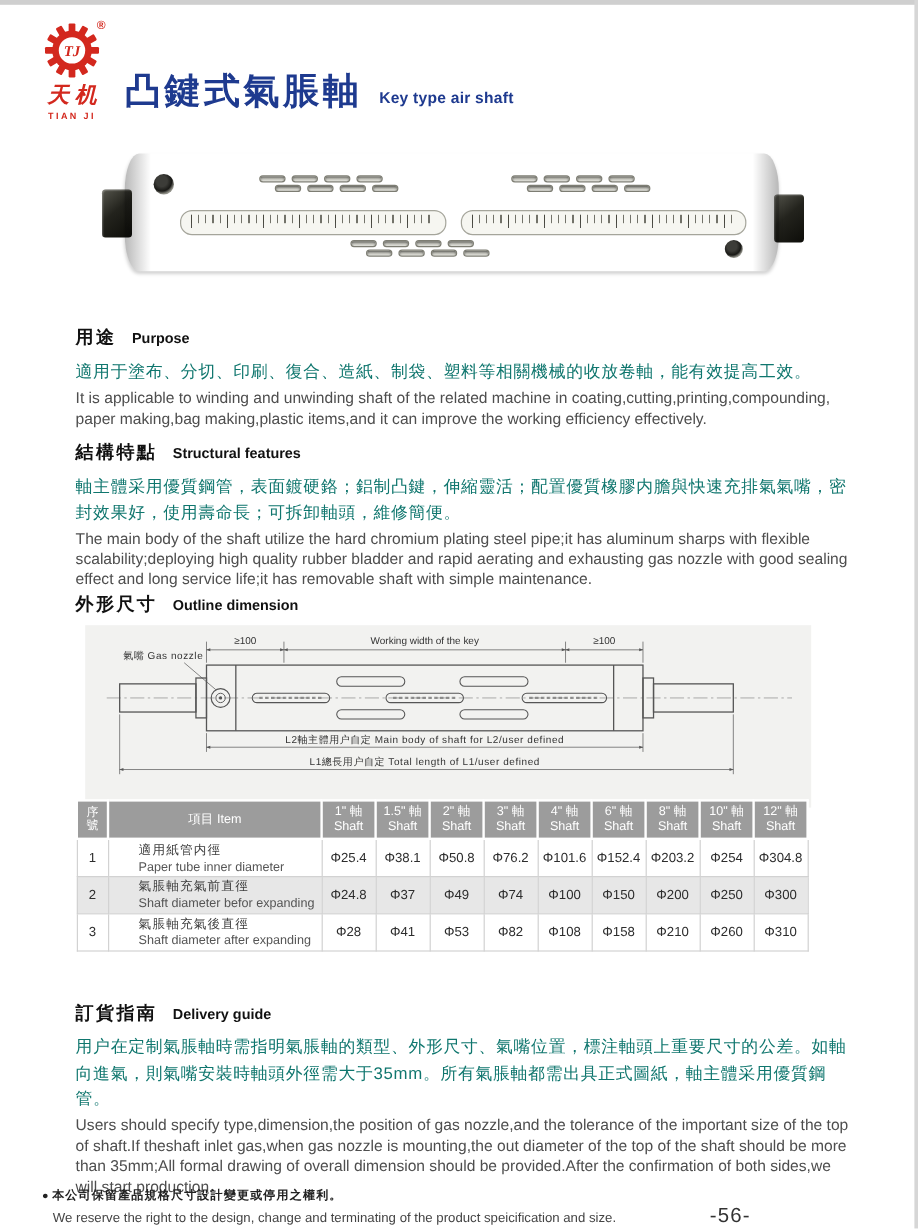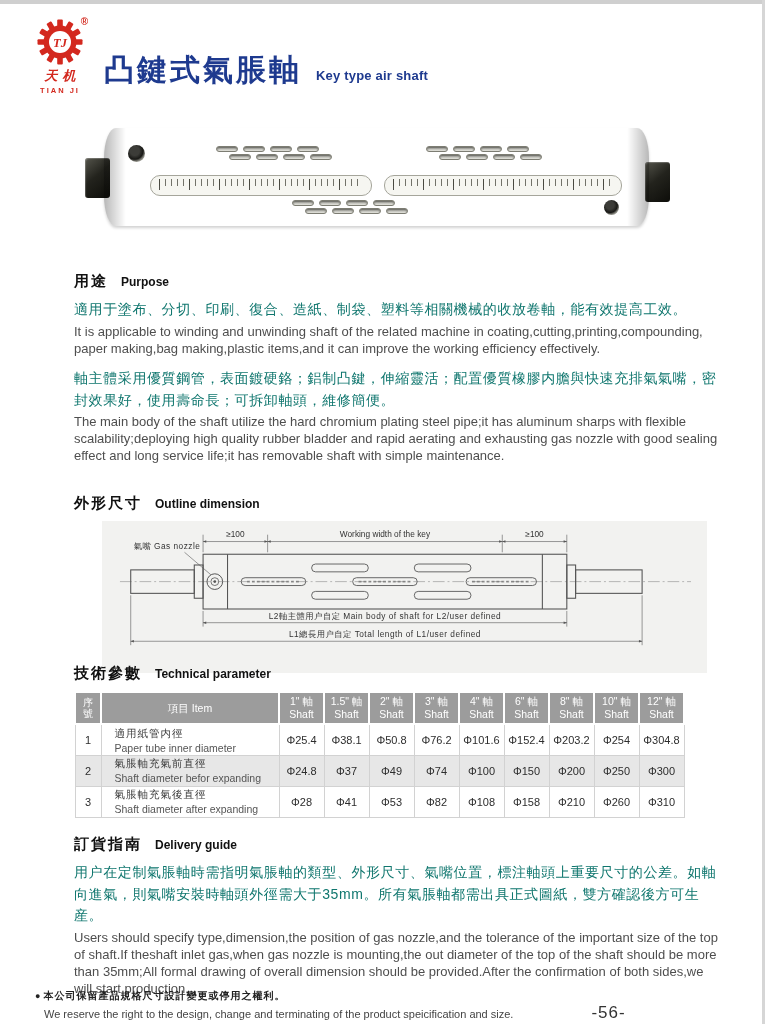--- a/index.html
+++ b/index.html
@@ -5,21 +5,21 @@
   * { margin:0; padding:0; box-sizing:border-box; }
   html,body { width:765px; height:1024px; background:#fff; font-family:"Liberation Sans","DejaVu Sans",sans-serif; color:#222; }
   .page { position:relative; width:765px; height:1024px; background:#fff; overflow:hidden; }
   .edge-top { position:absolute; top:0; left:0; right:0; height:4px; background:#cfcfcf; }
   .edge-right { position:absolute; top:0; right:0; bottom:0; width:3px; background:#d6d6d6; }
 
   
   .header { position:absolute; top:18px; left:28px; display:flex; align-items:flex-end; }
   .logo { width:64px; display:flex; flex-direction:column; align-items:center; position:relative; }
   .logo .reg { position:absolute; top:-2px; right:4px; color:#d3281e; font-size:10px; font-weight:bold; }
-  .logo-cn { color:#d3281e; font-family:"DejaVu Serif","Liberation Serif",serif; font-style:italic; font-weight:bold; font-size:13px; letter-spacing:5px; margin-top:1px; padding-left:5px;text-align:right;}
+  .logo-cn { color:#d3281e; font-family:"DejaVu Serif","Liberation Serif",serif; font-style:italic; font-weight:bold; font-size:18px; letter-spacing:5px; margin-top:1px; padding-left:5px;text-align:right;}
   .logo-en { color:#d3281e; font-size:7.5px; font-weight:bold; letter-spacing:2px; margin-top:1px; }
   .titles { display:flex; align-items:baseline; margin-left:12px; padding-bottom:4px; }
   .title-cn { color:#1e3a8f; font-size:30px; font-weight:bold; letter-spacing:3px; }
   .title-en { color:#1e3a8f; font-size:13px; font-weight:bold; margin-left:14px; letter-spacing:0.2px; }
 
   
   .photo { position:absolute; top:116px; left:60px; width:650px; height:122px; }
   .cap { position:absolute; width:25px; height:40px; top:42px; background:linear-gradient(140deg,#55554c 0%,#23231d 45%,#0d0d09 100%); border-radius:3px; box-shadow:inset 1px 1px 1px rgba(255,255,255,.25); }
   .cap-left { left:25px; }
   .cap-right { left:585px; top:46px; }
@@ -38,49 +38,49 @@
     background-size:100% 55%,100% 85%; background-repeat:no-repeat; background-position:top,top; }
   .slot-group { position:absolute; width:116px; height:16px; }
   .slot-row { position:absolute; display:flex; gap:5px; }
   .slot-row.r2 { top:8px; left:13px; }
   .slot { width:22px; height:6px; border:1px solid #7d7d73; border-radius:3px; background:linear-gradient(#9f9f97,#e9e9e2); box-shadow:inset 0 1px 2px rgba(0,0,0,.4),0 1px 0 rgba(255,255,255,.7); }
   .sg-tl { left:112px; top:18px; }
   .sg-tr { left:322px; top:18px; }
   .sg-b  { left:188px; top:72px; }
 
   
-  .section { position:absolute; left:74px; width:650px; }
+  .section { position:absolute; left:63px; width:650px; }
   .sec-head { display:flex; align-items:baseline; margin-bottom:8px; }
   .sec-head .cn { font-size:15px; font-weight:bold; color:#111; letter-spacing:2px; }
   .sec-head .en { font-size:12px; font-weight:bold; color:#111; margin-left:13px; }
   .cn-text { font-size:14px; color:#0f766e; line-height:1.55; letter-spacing:0.6px; }
   .en-text { font-size:13px; color:#4e4e4e; line-height:1.3; margin-top:3px; }
 
   .sec-purpose { top:272px; }
   .sec-features { top:368px; }
   .sec-outline { top:494px; }
   .sec-params { top:664px; }
   .sec-delivery { top:835px; }
 
   
-  .drawing-panel { margin-top:2px; margin-left:28px; width:605px; height:152px; background:#f2f2f0; }
+  .drawing-panel { margin-top:2px; margin-left:8px; width:605px; height:152px; background:#f2f2f0; }
   .drawing-panel svg { display:block; }
   .dim-text { font-size:8.5px; fill:#333; }
   .dim-text-cjk { font-size:8.5px; fill:#333; letter-spacing:0.5px; }
 
   
   table.params { border-collapse:collapse; table-layout:fixed; width:609px; margin-top:2px; }
   table.params col.c-idx { width:26px; }
   table.params col.c-item { width:178px; }
   table.params col.c-size { width:45px; }
   table.params th { background:#9c9c9c; color:#fff; font-weight:normal; font-size:10.5px; line-height:1.25; border:2px solid #fff; height:32px; padding:2px 0; }
   table.params th.idx { font-size:10px; line-height:1.15; padding:0 4px; }
   table.params td { border:1px solid #d2d2d2; height:31px; font-size:11px; color:#2d2d2d; text-align:center; background:#fff; }
   table.params tr.alt td { background:#e7e7e7; }
-  table.params td.item { text-align:left; padding-left:13px; }
+  table.params td.item { text-align:left; padding-left:25px; }
   table.params td.item .i-cn { font-size:10.5px; color:#3c3c3c; letter-spacing:1px; }
   table.params td.item .i-en { font-size:10.5px; color:#555; margin-top:1px; }
 
   
   .footer { position:absolute; top:989px; left:35px; width:700px; }
   .foot-cn { font-size:10px; font-weight:bold; color:#222; letter-spacing:1px; }
   .foot-cn .bullet { margin-right:2px; font-size:9px; }
   .foot-row { display:flex; align-items:baseline; }
   .foot-en { font-size:11px; color:#444; margin-left:9px; margin-top:1px; }
   .page-num { font-size:17px; color:#333; margin-left:78px; letter-spacing:1px; }
@@ -186,20 +186,24 @@
   <div class="section sec-purpose">
     <div class="sec-head">
       <span class="cn">用途</span>
       <span class="en">Purpose</span>
     </div>
     <div class="cn-text">適用于塗布、分切、印刷、復合、造紙、制袋、塑料等相關機械的收放卷軸，能有效提高工效。</div>
     <div class="en-text">It is applicable to winding and unwinding shaft of the related machine in coating,cutting,printing,compounding, paper making,bag making,plastic items,and it can improve the working efficiency effectively.</div>
   </div>
 
   <div class="section sec-features">
+    <div class="sec-head">
+      <span class="cn">結構特點</span>
+      <span class="en">Structural features</span>
+    </div>
     <div class="cn-text">軸主體采用優質鋼管，表面鍍硬鉻；鋁制凸鍵，伸縮靈活；配置優質橡膠内膽與快速充排氣氣嘴，密封效果好，使用壽命長；可拆卸軸頭，維修簡便。</div>
     <div class="en-text">The main body of the shaft utilize the hard chromium plating steel pipe;it has aluminum sharps with flexible scalability;deploying high quality rubber bladder and rapid aerating and exhausting gas nozzle with good sealing effect and long service life;it has removable shaft with simple maintenance.</div>
   </div>
 
   <div class="section sec-outline">
     <div class="sec-head">
       <span class="cn">外形尺寸</span>
       <span class="en">Outline dimension</span>
     </div>
     <div class="drawing-panel">
@@ -268,24 +272,20 @@
           <line x1="25" y1="76" x2="25" y2="127"></line>
           <line x1="548" y1="76" x2="548" y2="127"></line>
           <line x1="25" y1="123" x2="548" y2="123" marker-start="url(#arw)" marker-end="url(#arw)"></line>
         </g>
         <text class="dim-text-cjk" x="285" y="119" text-anchor="middle">L1總長用户自定  Total length of L1/user defined</text>
       </svg>
     </div>
   </div>
 
   <div class="section sec-params">
-    <div class="sec-head">
-      <span class="cn">技術參數</span>
-      <span class="en">Technical parameter</span>
-    </div>
     <table class="params">
       <colgroup>
         <col class="c-idx">
           <col class="c-item">
         <col class="c-size">
           <col class="c-size">
           <col class="c-size">
           <col class="c-size">
           <col class="c-size">
           <col class="c-size">
@@ -384,21 +384,21 @@
       </tr>
     </tbody>
       </table>
   </div>
 
   <div class="section sec-delivery">
     <div class="sec-head">
       <span class="cn">訂貨指南</span>
       <span class="en">Delivery guide</span>
     </div>
-    <div class="cn-text">用户在定制氣脹軸時需指明氣脹軸的類型、外形尺寸、氣嘴位置，標注軸頭上重要尺寸的公差。如軸向進氣，則氣嘴安裝時軸頭外徑需大于35mm。所有氣脹軸都需出具正式圖紙，雙方確認後方可生産。</div>
+    <div class="cn-text">用户在定制氣脹軸時需指明氣脹軸的類型、外形尺寸、氣嘴位置，標注軸頭上重要尺寸的公差。如軸向進氣，則氣嘴安裝時軸頭外徑需大于35mm。所有氣脹軸都需出具正式圖紙，軸主體采用優質鋼管。</div>
     <div class="en-text">Users should specify type,dimension,the position of gas nozzle,and the tolerance of the important size of the top of shaft.If theshaft inlet gas,when gas nozzle is mounting,the out diameter of the top of the shaft should be more than 35mm;All formal drawing of overall dimension should be provided.After the confirmation of both sides,we will start production.</div>
   </div>
 
   <div class="footer">
     <div class="foot-cn">
       <span class="bullet">●</span><span>本公司保留產品規格尺寸設計變更或停用之權利。</span>
     </div>
     <div class="foot-row">
       <span class="foot-en">We reserve the right to the design, change and terminating of the product speicification and size.</span>
       <span class="page-num">-56-</span>

